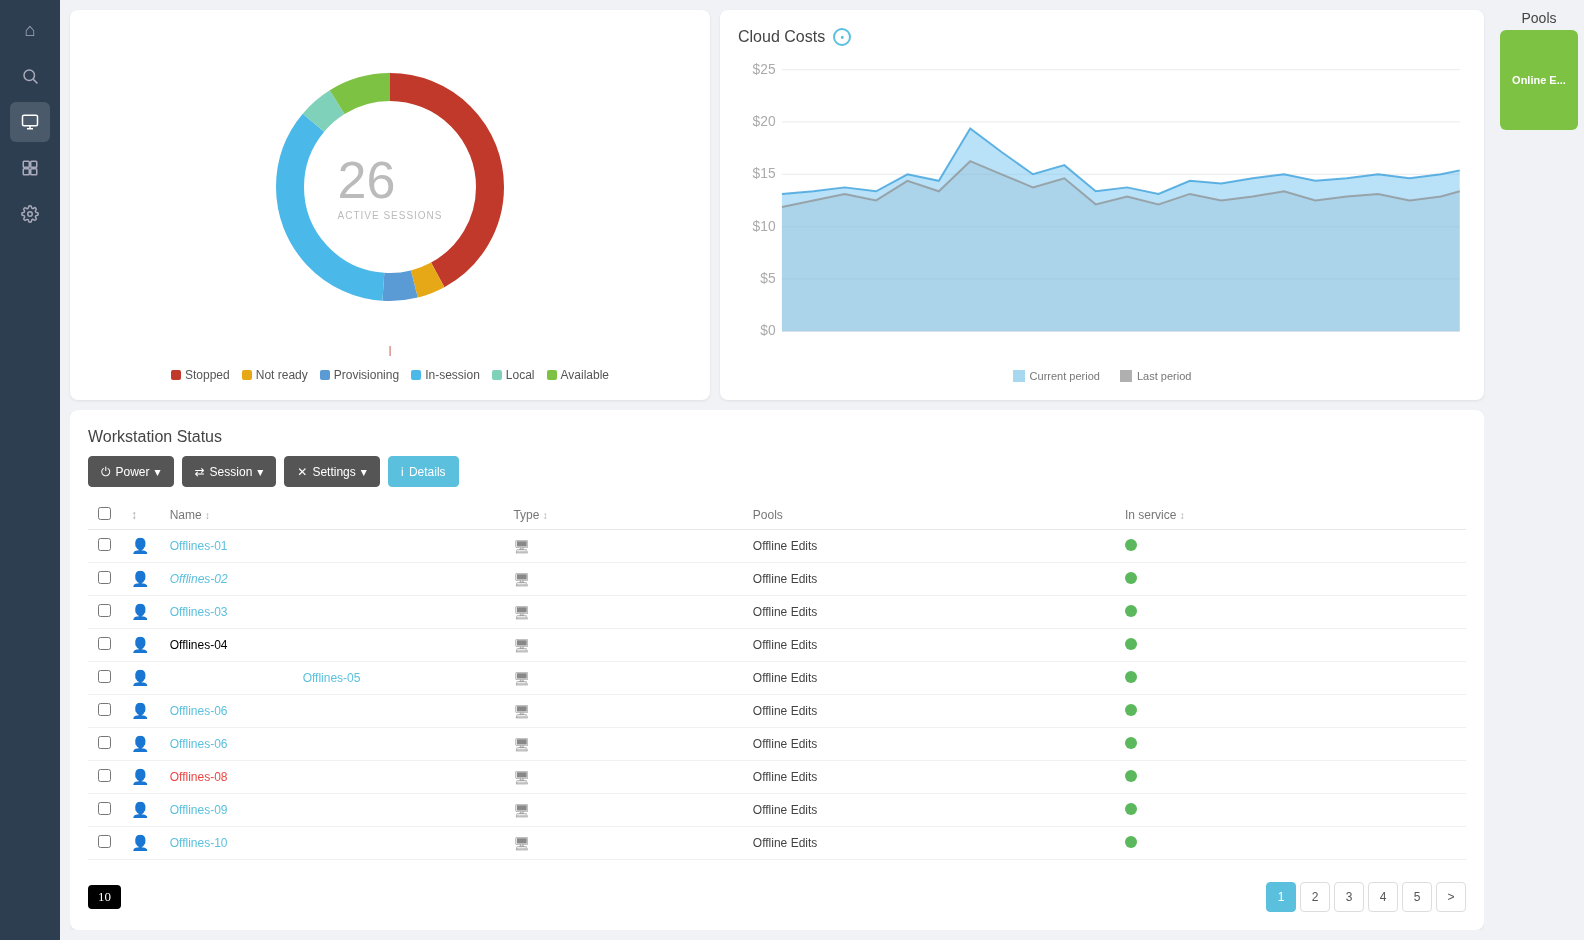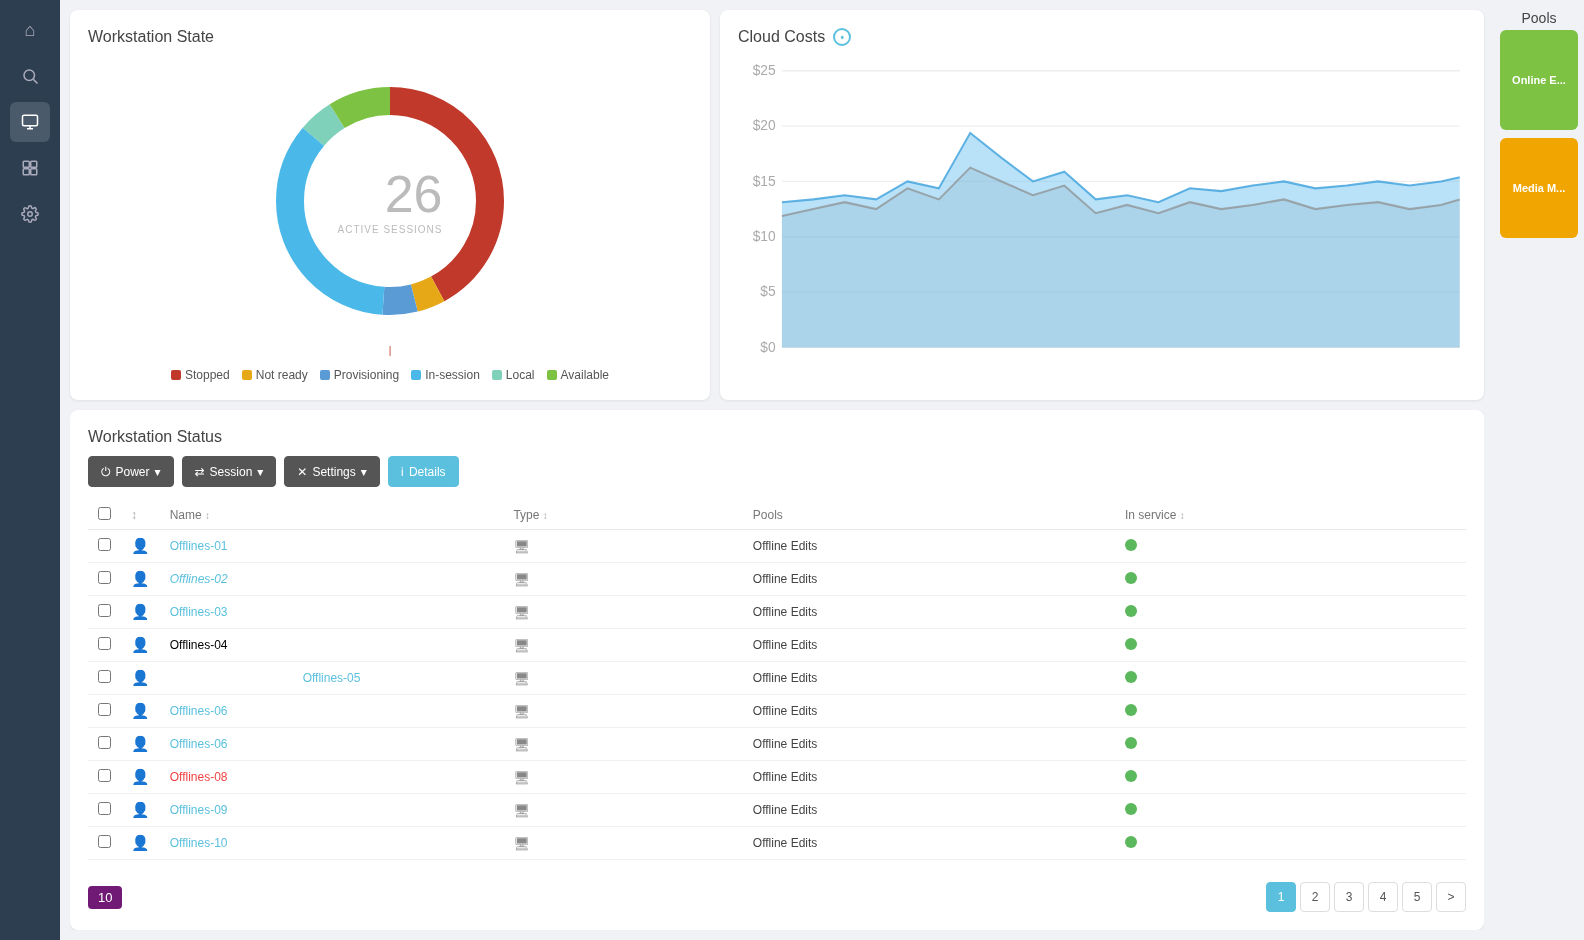--- a/index.html
+++ b/index.html
@@ -14,21 +14,21 @@
     .main { flex: 1; display: flex; flex-direction: column; overflow: hidden; padding: 10px; gap: 10px; }
 
     .top-row { display: flex; gap: 10px; height: 390px; }
 
     
     .card { background: #fff; border-radius: 8px; padding: 18px; box-shadow: 0 1px 3px rgba(0,0,0,0.08); }
     .card-title { font-size: 16px; font-weight: 500; color: #444; margin-bottom: 10px; }
 
     .workstation-state-card { flex: 0 0 640px; display: flex; flex-direction: column; }
     .donut-container { flex: 1; display: flex; align-items: center; justify-content: center; position: relative; }
-    .donut-center { position: absolute; text-align: right; top: 50%; left: 50%; transform: translate(-50%, -50%); }
+    .donut-center { position: absolute; text-align: left; top: 50%; left: 50%; transform: translate(-50%, -50%); }
     .donut-number { font-size: 52px; font-weight: 300; color: #bbb; line-height: 1; }
     .donut-label { font-size: 10px; color: #bbb; letter-spacing: 1px; text-transform: uppercase; margin-top: 4px; }
 
     .legend { display: flex; flex-wrap: wrap; gap: 12px; justify-content: center; margin-top: 8px; font-size: 12px; color: #555; }
     .legend-item { display: flex; align-items: center; gap: 4px; }
     .legend-dot { width: 10px; height: 10px; border-radius: 2px; display: inline-block; }
 
     
     .cloud-costs-card { flex: 1; display: flex; flex-direction: column; }
     .cloud-costs-header { display: flex; align-items: flex-start; gap: 8px; margin-bottom: 4px; }
@@ -51,21 +51,21 @@
     
     table { width: 100%; border-collapse: collapse; font-size: 12px; }
     thead th { padding: 6px 10px; text-align: left; color: #777; border-bottom: 1px solid #e8e8e8; font-weight: 500; white-space: nowrap; }
     tbody tr { border-bottom: 1px solid #f0f0f0; }
     tbody td { padding: 7px 10px; color: #444; vertical-align: middle; }
     .sort-icon { color: #aaa; font-size: 10px; }
     .green-dot { width: 12px; height: 12px; background: #5cb85c; border-radius: 50%; display: inline-block; }
 
     
     .pagination-row { display: flex; justify-content: space-between; align-items: center; margin-top: 12px; }
-    .page-size { background: #701a75; color: #fff; border-radius: 4px; padding: 4px 10px; font-size: 13px; }
+    .page-size { background: #000000; color: #fff; border-radius: 4px; padding: 4px 10px; font-size: 13px; font-family: Liberation Serif, serif; }
     .pagination { display: flex; gap: 4px; }
     .page-btn { width: 30px; height: 30px; border-radius: 4px; border: 1px solid #ddd; cursor: pointer; display: flex; align-items: center; justify-content: center; font-size: 12px; background: #fff; color: #555; }
     .page-btn.active { background: #5bc0de; color: #fff; border-color: #5bc0de; }
 
     
     .chart-svg { width: 100%; height: 100%; }
 
     .bottom-row { display: flex; gap: 10px; flex: 1; min-height: 0; }
     .workstation-status-wrap { flex: 1; display: flex; flex-direction: column; min-height: 0; overflow: hidden; }
   </style>
@@ -101,21 +101,20 @@
         <path d="M19.4 15a1.65 1.65 0 0 0 .33 1.82l.06.06a2 2 0 0 1-2.83 2.83l-.06-.06a1.65 1.65 0 0 0-1.82-.33 1.65 1.65 0 0 0-1 1.51V21a2 2 0 0 1-4 0v-.09A1.65 1.65 0 0 0 9 19.4a1.65 1.65 0 0 0-1.82.33l-.06.06a2 2 0 0 1-2.83-2.83l.06-.06A1.65 1.65 0 0 0 4.68 15a1.65 1.65 0 0 0-1.51-1H3a2 2 0 0 1 0-4h.09A1.65 1.65 0 0 0 4.6 9a1.65 1.65 0 0 0-.33-1.82l-.06-.06a2 2 0 0 1 2.83-2.83l.06.06A1.65 1.65 0 0 0 9 4.68a1.65 1.65 0 0 0 1-1.51V3a2 2 0 0 1 4 0v.09a1.65 1.65 0 0 0 1 1.51 1.65 1.65 0 0 0 1.82-.33l.06-.06a2 2 0 0 1 2.83 2.83l-.06.06A1.65 1.65 0 0 0 19.4 9a1.65 1.65 0 0 0 1.51 1H21a2 2 0 0 1 0 4h-.09a1.65 1.65 0 0 0-1.51 1z"></path>
       </svg>
   </div>
 </div>
 
 <div class="main">
 
   <div class="top-row">
 
     <div class="card workstation-state-card">
-      <div class="card-title">Workstation State</div>
       <div class="donut-container">
         <svg width="260" height="260" viewBox="0 0 260 260">
 
           <circle cx="130" cy="130" r="100" fill="none" stroke="#c0392b" stroke-width="28" stroke-dasharray="263.9 364.4" stroke-dashoffset="0" transform="rotate(-90 130 130)"></circle>
           <circle cx="130" cy="130" r="100" fill="none" stroke="#e6a817" stroke-width="28" stroke-dasharray="25.1 603.2" stroke-dashoffset="-263.9" transform="rotate(-90 130 130)"></circle>
           <circle cx="130" cy="130" r="100" fill="none" stroke="#5b9bd5" stroke-width="28" stroke-dasharray="31.4 596.9" stroke-dashoffset="-289" transform="rotate(-90 130 130)"></circle>
           <circle cx="130" cy="130" r="100" fill="none" stroke="#4ab8e8" stroke-width="28" stroke-dasharray="219.9 408.4" stroke-dashoffset="-320.4" transform="rotate(-90 130 130)"></circle>
           <circle cx="130" cy="130" r="100" fill="none" stroke="#7fd1b9" stroke-width="28" stroke-dasharray="31.4 596.9" stroke-dashoffset="-540.3" transform="rotate(-90 130 130)"></circle>
           <circle cx="130" cy="130" r="100" fill="none" stroke="#7dc242" stroke-width="28" stroke-dasharray="56.5 571.8" stroke-dashoffset="-571.7" transform="rotate(-90 130 130)"></circle>
         </svg>
@@ -184,20 +183,30 @@
           "></polygon>
 
           <polyline fill="none" stroke="rgba(60,160,220,0.8)" stroke-width="1.5" points="
             35,110 60,108 85,105 110,108 135,95 160,100 185,60 210,78 235,95 260,88 285,108 310,105 335,110 360,100 385,102 410,98 435,95 460,100 485,98 510,95 535,98 560,95 575,92
           "></polyline>
 
           <polyline fill="none" stroke="rgba(140,140,140,0.7)" stroke-width="1.5" points="
             35,120 60,115 85,110 110,115 135,100 160,108 185,85 210,95 235,105 260,98 285,118 310,112 335,118 360,110 385,115 410,112 435,108 460,115 485,112 510,110 535,115 560,112 575,108
           "></polyline>
         </svg>
+      </div>
+      <div class="chart-legend">
+        <div class="chart-legend-item">
+          <span class="chart-legend-color" style="background:#a8d8f0;"></span>
+          <span>Current period</span>
+        </div>
+        <div class="chart-legend-item">
+          <span class="chart-legend-color" style="background:#b0b0b0;"></span>
+          <span>Last period</span>
+        </div>
       </div>
     </div>
   </div>
 
   <div class="bottom-row">
     <div class="workstation-status-wrap">
       <div class="card workstation-status-card" style="flex:1; overflow:hidden; display:flex; flex-direction:column;">
         <div class="card-title">Workstation Status</div>
         <div class="status-toolbar">
           <button class="btn btn-dark">
@@ -333,17 +342,14 @@
     </div>
   </div>
 </div>
 
 <div style="width:90px; display:flex; flex-direction:column; padding:10px 6px; background:transparent;">
   <div class="pools-title">Pools</div>
   <div style="display:flex; flex-direction:column; gap:8px;">
     <div class="pool-item" style="background:#7dc242;">
       <span>Online E...</span>
     </div>
-    <div class="pool-item" style="background:#f0a500;">
-      <span>Media M...</span>
-    </div>
   </div>
 </div>
 
 </body></html>

